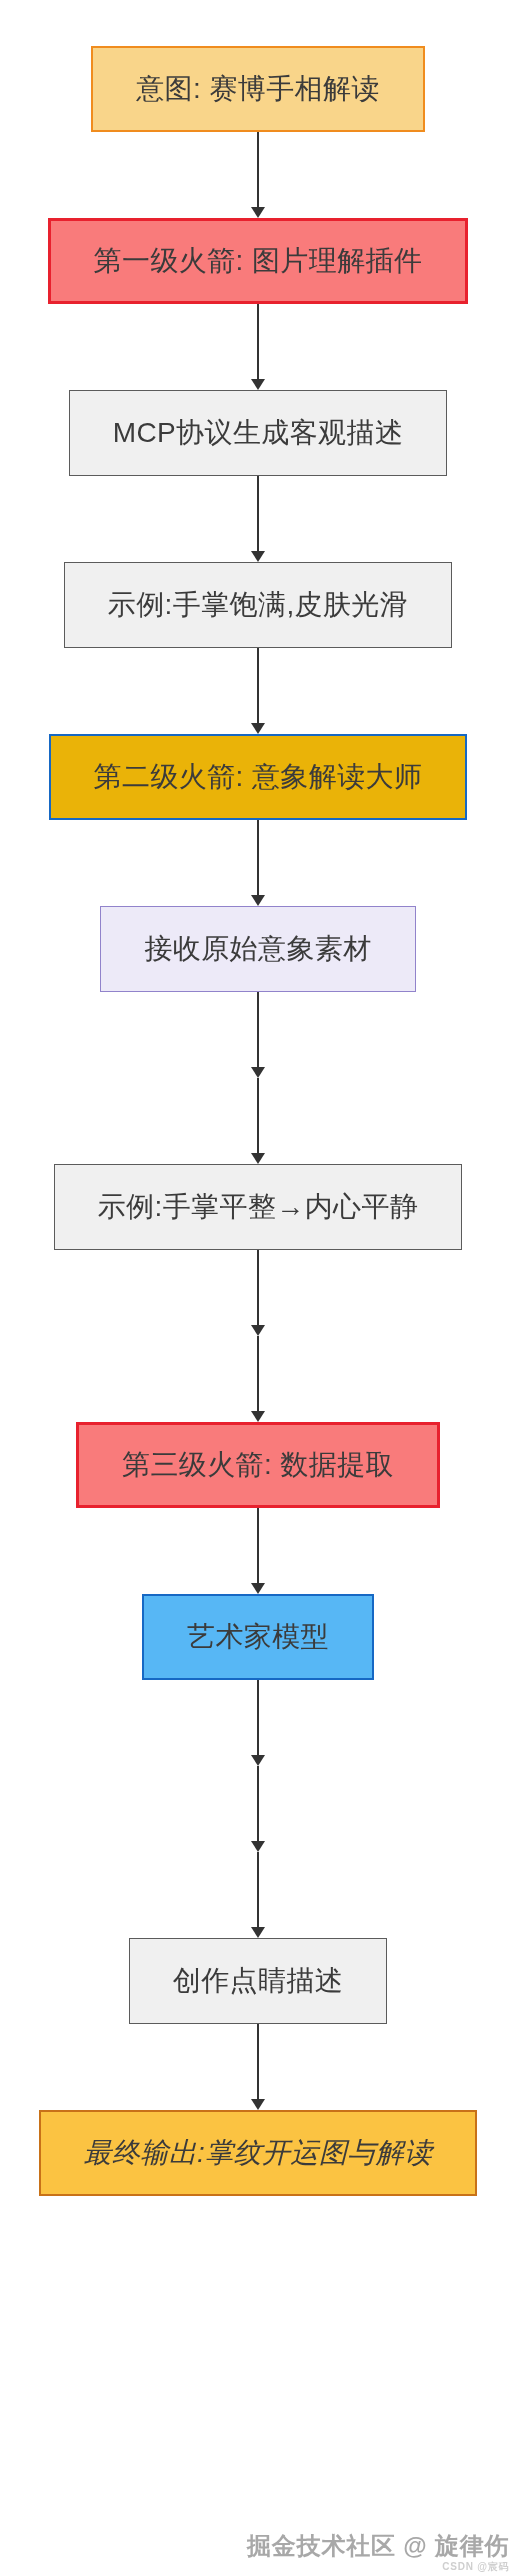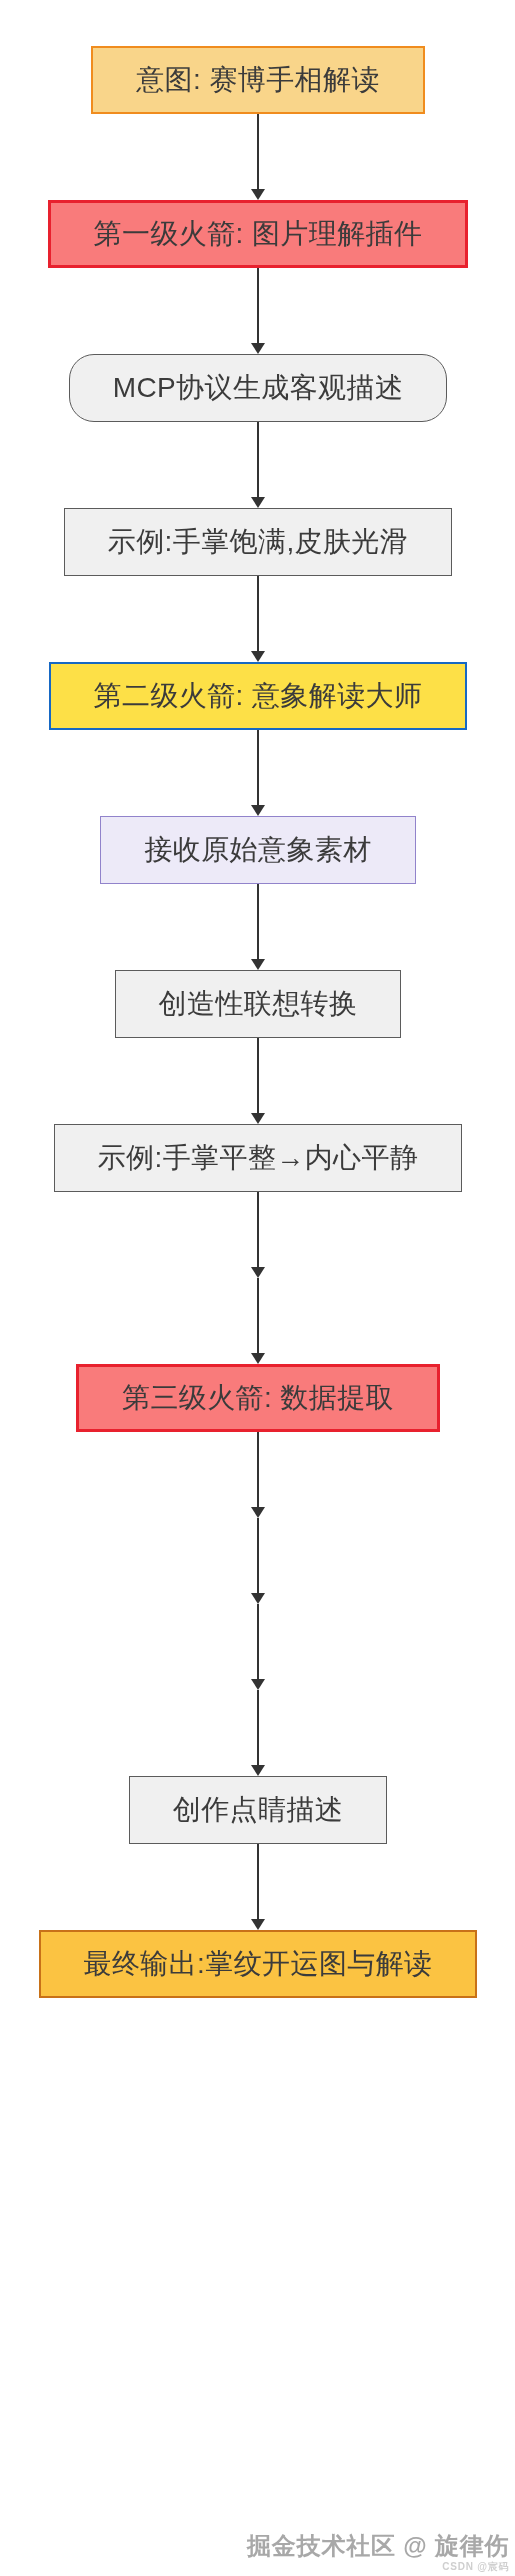--- a/index.html
+++ b/index.html
@@ -8,21 +8,21 @@
     font-family:"Liberation Sans","DejaVu Sans",sans-serif;
     -webkit-font-smoothing:antialiased;
   }
   .canvas{
     width:516px;box-sizing:border-box;
     padding-top:46px;
     display:flex;flex-direction:column;align-items:center;
   }
   .node{
     box-sizing:border-box;
-    height:68px;
+    height:86px;
     padding:12px 43px;
     display:flex;align-items:center;justify-content:center;
     border-style:solid;border-width:1.6px;border-color:#555;
     background:#f0f0f0;
     white-space:nowrap;
   }
   .node span{
     font-size:28px;
     color:var(--text,#3b3b3b);
     letter-spacing:0.4px;
@@ -67,55 +67,52 @@
     </div>
 
   <div class="node" style="background-color: rgb(249, 123, 123); border-color: rgb(232, 33, 46); border-width: 3.3px;">
     <span>第一级火箭: 图片理解插件</span>
   </div>
   <div class="arrow">
       <div class="shaft"></div>
       <div class="head"></div>
     </div>
 
-  <div class="node" style="background-color: rgb(240, 240, 240); border-color: rgb(91, 91, 91); border-width: 1.6px; border-radius: 25px;">
+  <div class="node" style="background-color: rgb(240, 240, 240); border-color: rgb(91, 91, 91); border-width: 1.6px;">
     <span>MCP协议生成客观描述</span>
   </div>
   <div class="arrow">
       <div class="shaft"></div>
       <div class="head"></div>
     </div>
 
   <div class="node" style="background-color: rgb(240, 240, 240); border-color: rgb(91, 91, 91); border-width: 1.6px;">
     <span>示例:手掌饱满,皮肤光滑</span>
   </div>
   <div class="arrow">
       <div class="shaft"></div>
       <div class="head"></div>
     </div>
 
-  <div class="node" style="background-color: #fde047; border-color: rgb(22, 104, 196); border-width: 2.5px; text-align: center;">
+  <div class="node" style="background-color: #eab308; border-color: rgb(22, 104, 196); border-width: 2.5px; text-align: center;">
     <span>第二级火箭: 意象解读大师</span>
   </div>
   <div class="arrow">
       <div class="shaft"></div>
       <div class="head"></div>
     </div>
 
   <div class="node" style="background-color: rgb(237, 234, 248); border-color: rgb(145, 131, 203); border-width: 1.6px;">
     <span>接收原始意象素材</span>
   </div>
   <div class="arrow">
       <div class="shaft"></div>
       <div class="head"></div>
     </div>
 
-  <div class="node" style="background-color: rgb(240, 240, 240); border-color: rgb(91, 91, 91); border-width: 1.6px;">
-    <span>创造性联想转换</span>
-  </div>
   <div class="arrow">
       <div class="shaft"></div>
       <div class="head"></div>
     </div>
 
   <div class="node" style="background-color: rgb(240, 240, 240); border-color: rgb(91, 91, 91); border-width: 1.6px;">
     <span>示例:手掌平整→内心平静</span>
   </div>
   <div class="arrow">
       <div class="shaft"></div>
@@ -128,20 +125,23 @@
     </div>
 
   <div class="node" style="background-color: rgb(249, 123, 123); border-color: rgb(232, 33, 46); border-width: 3.3px;">
     <span>第三级火箭: 数据提取</span>
   </div>
   <div class="arrow">
       <div class="shaft"></div>
       <div class="head"></div>
     </div>
 
+  <div class="node" style="background-color: rgb(87, 183, 245); border-color: rgb(22, 104, 196); border-width: 2.5px;">
+    <span>艺术家模型</span>
+  </div>
   <div class="arrow">
       <div class="shaft"></div>
       <div class="head"></div>
     </div>
 
   <div class="arrow">
       <div class="shaft"></div>
       <div class="head"></div>
     </div>
 
@@ -151,21 +151,21 @@
     </div>
 
   <div class="node" style="background-color: rgb(240, 240, 240); border-color: rgb(91, 91, 91); border-width: 1.6px;">
     <span>创作点睛描述</span>
   </div>
   <div class="arrow">
       <div class="shaft"></div>
       <div class="head"></div>
     </div>
 
-  <div class="node" style="background-color: rgb(251, 195, 66); border-color: rgb(200, 113, 24); border-width: 2.5px;">
+  <div class="node" style="background-color: rgb(251, 195, 66); border-color: rgb(200, 113, 24); border-width: 2.5px; font-style: italic;">
     <span>最终输出:掌纹开运图与解读</span>
   </div>
 
 </div>
 
 <div class="watermark">
   <div class="wm1">掘金技术社区 @ 旋律伤</div>
   <div class="wm2">CSDN @宸码</div>
 </div>
 

